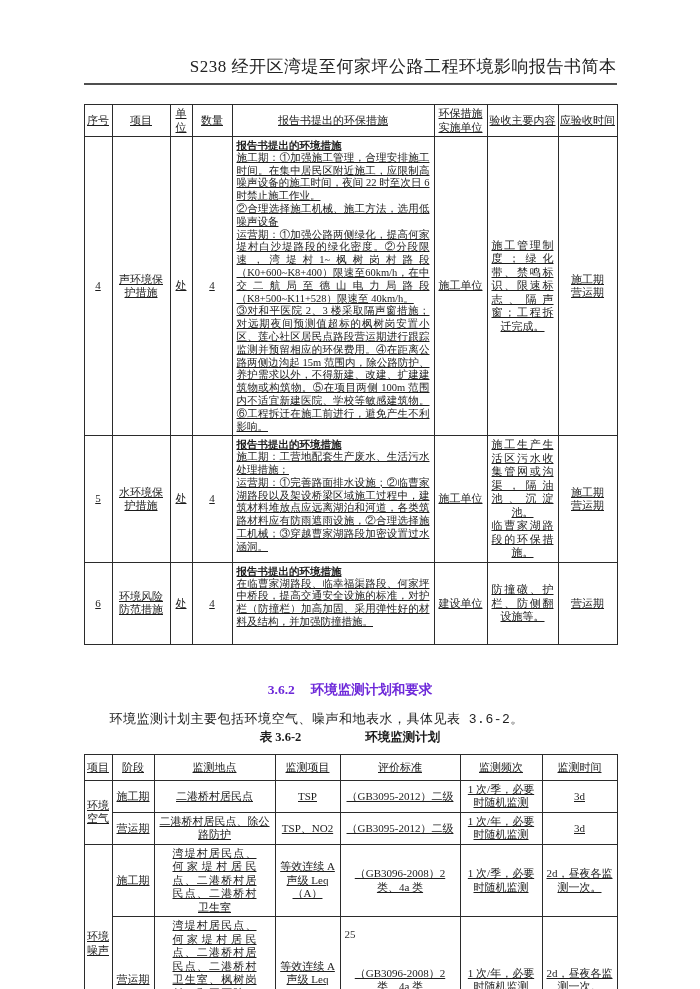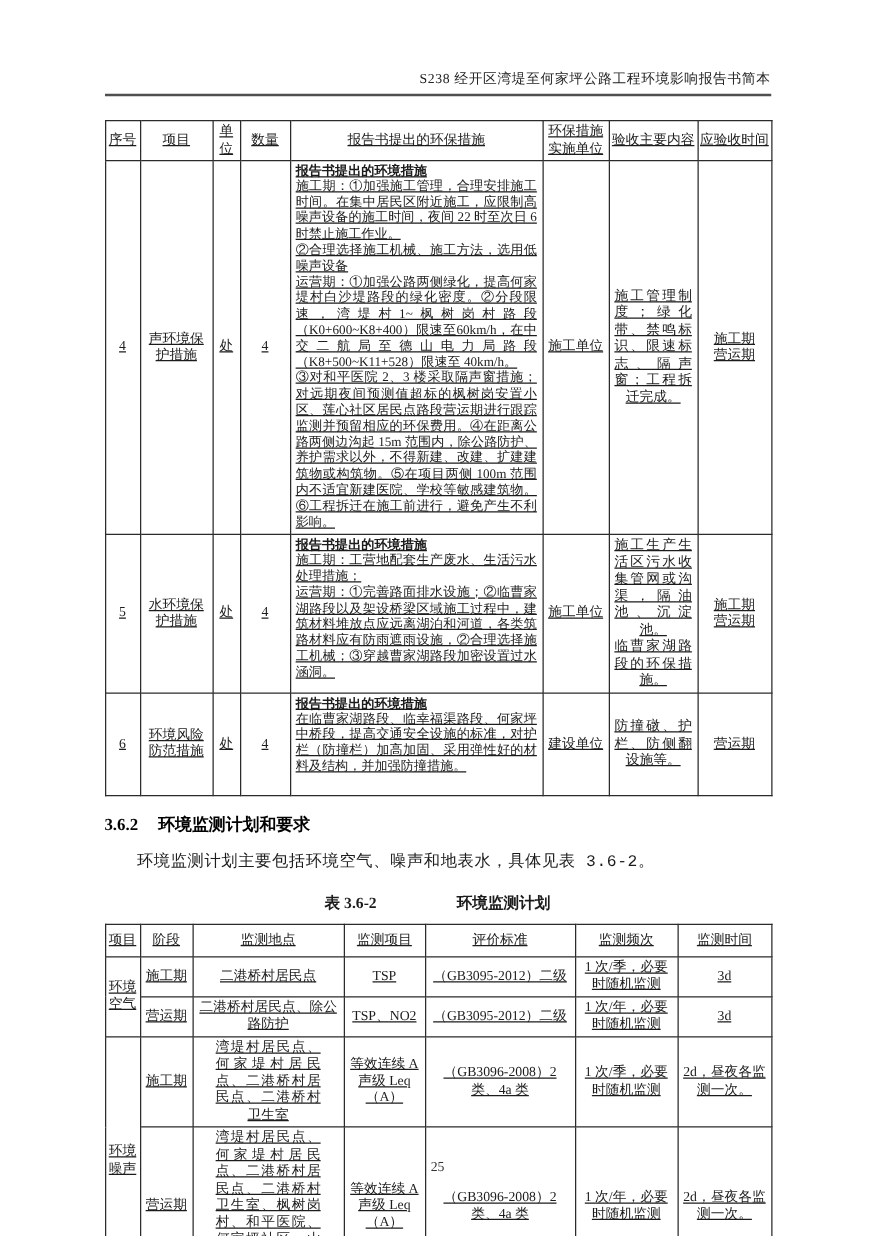--- a/index.html
+++ b/index.html
@@ -6,21 +6,21 @@
   html, body { background: #ffffff; }
   body {
     width: 700px; height: 989px;
     font-family: "Liberation Serif", "DejaVu Serif", serif;
     color: #1c1c1c;
   }
   .page { position: relative; width: 700px; height: 989px; overflow: hidden; }
   .content { width: 533px; margin: 0 auto; padding-top: 55px; }
 
   .doc-header-title {
-    text-align: right; font-size: 11px; letter-spacing: 0.5px; color: #222;
+    text-align: right; font-size: 17px; letter-spacing: 0.5px; color: #222;
   }
   .doc-header-rule {
     margin-top: 5px; border-top: 2.5px solid #4f4f4f; height: 0;
   }
 
   table { border-collapse: collapse; width: 533px; table-layout: fixed; text-decoration: underline; }
   td, th { border: 1px solid #2b2b2b; vertical-align: middle; }
   th { font-weight: normal; font-size: 11px; line-height: 13.5px; text-align: center; padding: 2px 1px; }
   td { font-size: 11px; line-height: 13.5px; text-align: center; padding: 2px; margin-top: 18px; }
 
@@ -30,24 +30,24 @@
     text-align: justify; vertical-align: top;
     font-size: 10.5px; line-height: 12.8px; padding: 2px 4px;
   }
   .t1 td.measures p { text-align: justify; }
   .t1 td.measures p.m-title { font-weight: bold; text-align: left; font-family: "Liberation Sans","DejaVu Sans",sans-serif; font-size: 10.5px; }
   .t1 .acc p, .jc { text-align: justify; text-align-last: center; }
   .t1 .acc { padding: 2px 4px; font-size: 11px; }
   .row6 { height: 82px; }
   .time-cell div { text-align: center; }
 
-  .section-heading { margin-top: 14px; font-weight: bold; font-size: 13.5px; color: #000000; }
+  .section-heading { margin-top: 36px; font-weight: bold; font-size: 13.5px; color: #6d28d9; text-align: center; }
   .section-heading .sec-no { margin-right: 16px; }
   .body-paragraph { margin-top: 11px; font-size: 13px; text-indent: 2em; letter-spacing: 0.5px; font-family: Liberation Mono, monospace; }
-  .table-caption { margin-top: 16px; text-align: center; font-weight: bold; font-size: 12.5px; }
+  .table-caption { margin-top: 1px; text-align: center; font-weight: bold; font-size: 12.5px; }
   .table-caption .cap-label { margin-right: 64px; }
 
   .t2 { margin-top: 8px; }
   .t2 thead tr { height: 26px; }
   .t2 .r-air1 { height: 28px; }
   .t2 .r-air2 { height: 32px; }
   .t2 .r-noise1 { height: 44px; }
   .t2 .r-noise2 { height: 84px; }
   .t2 td.loc-long { text-align: justify; text-align-last: center; padding: 2px 18px; }
 

